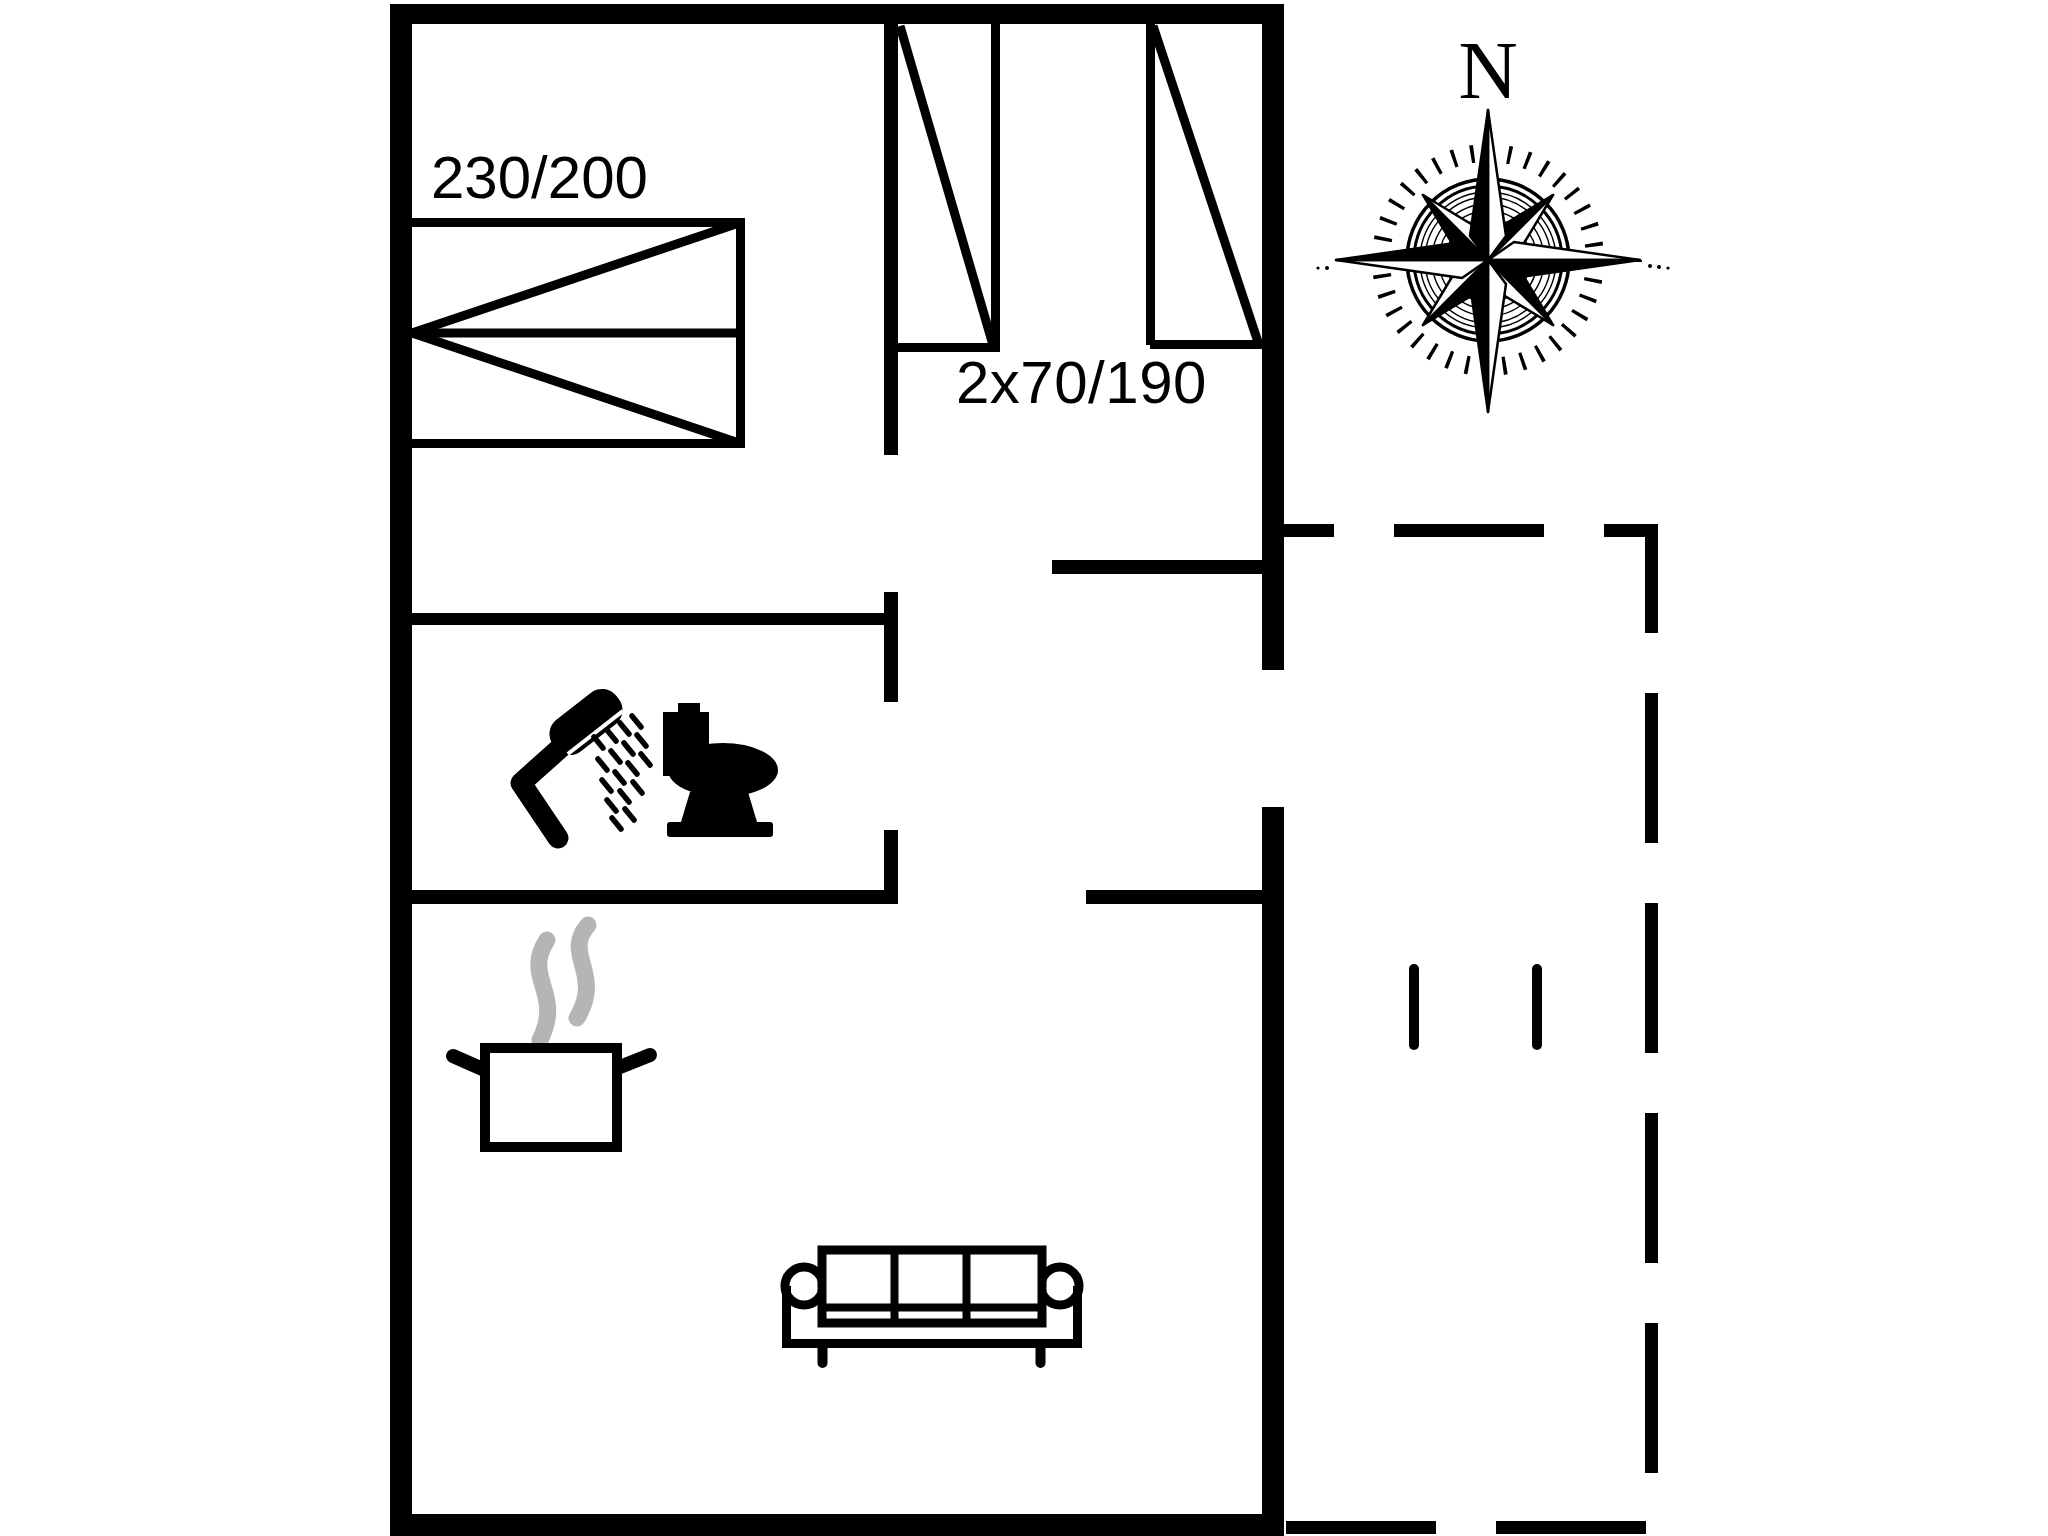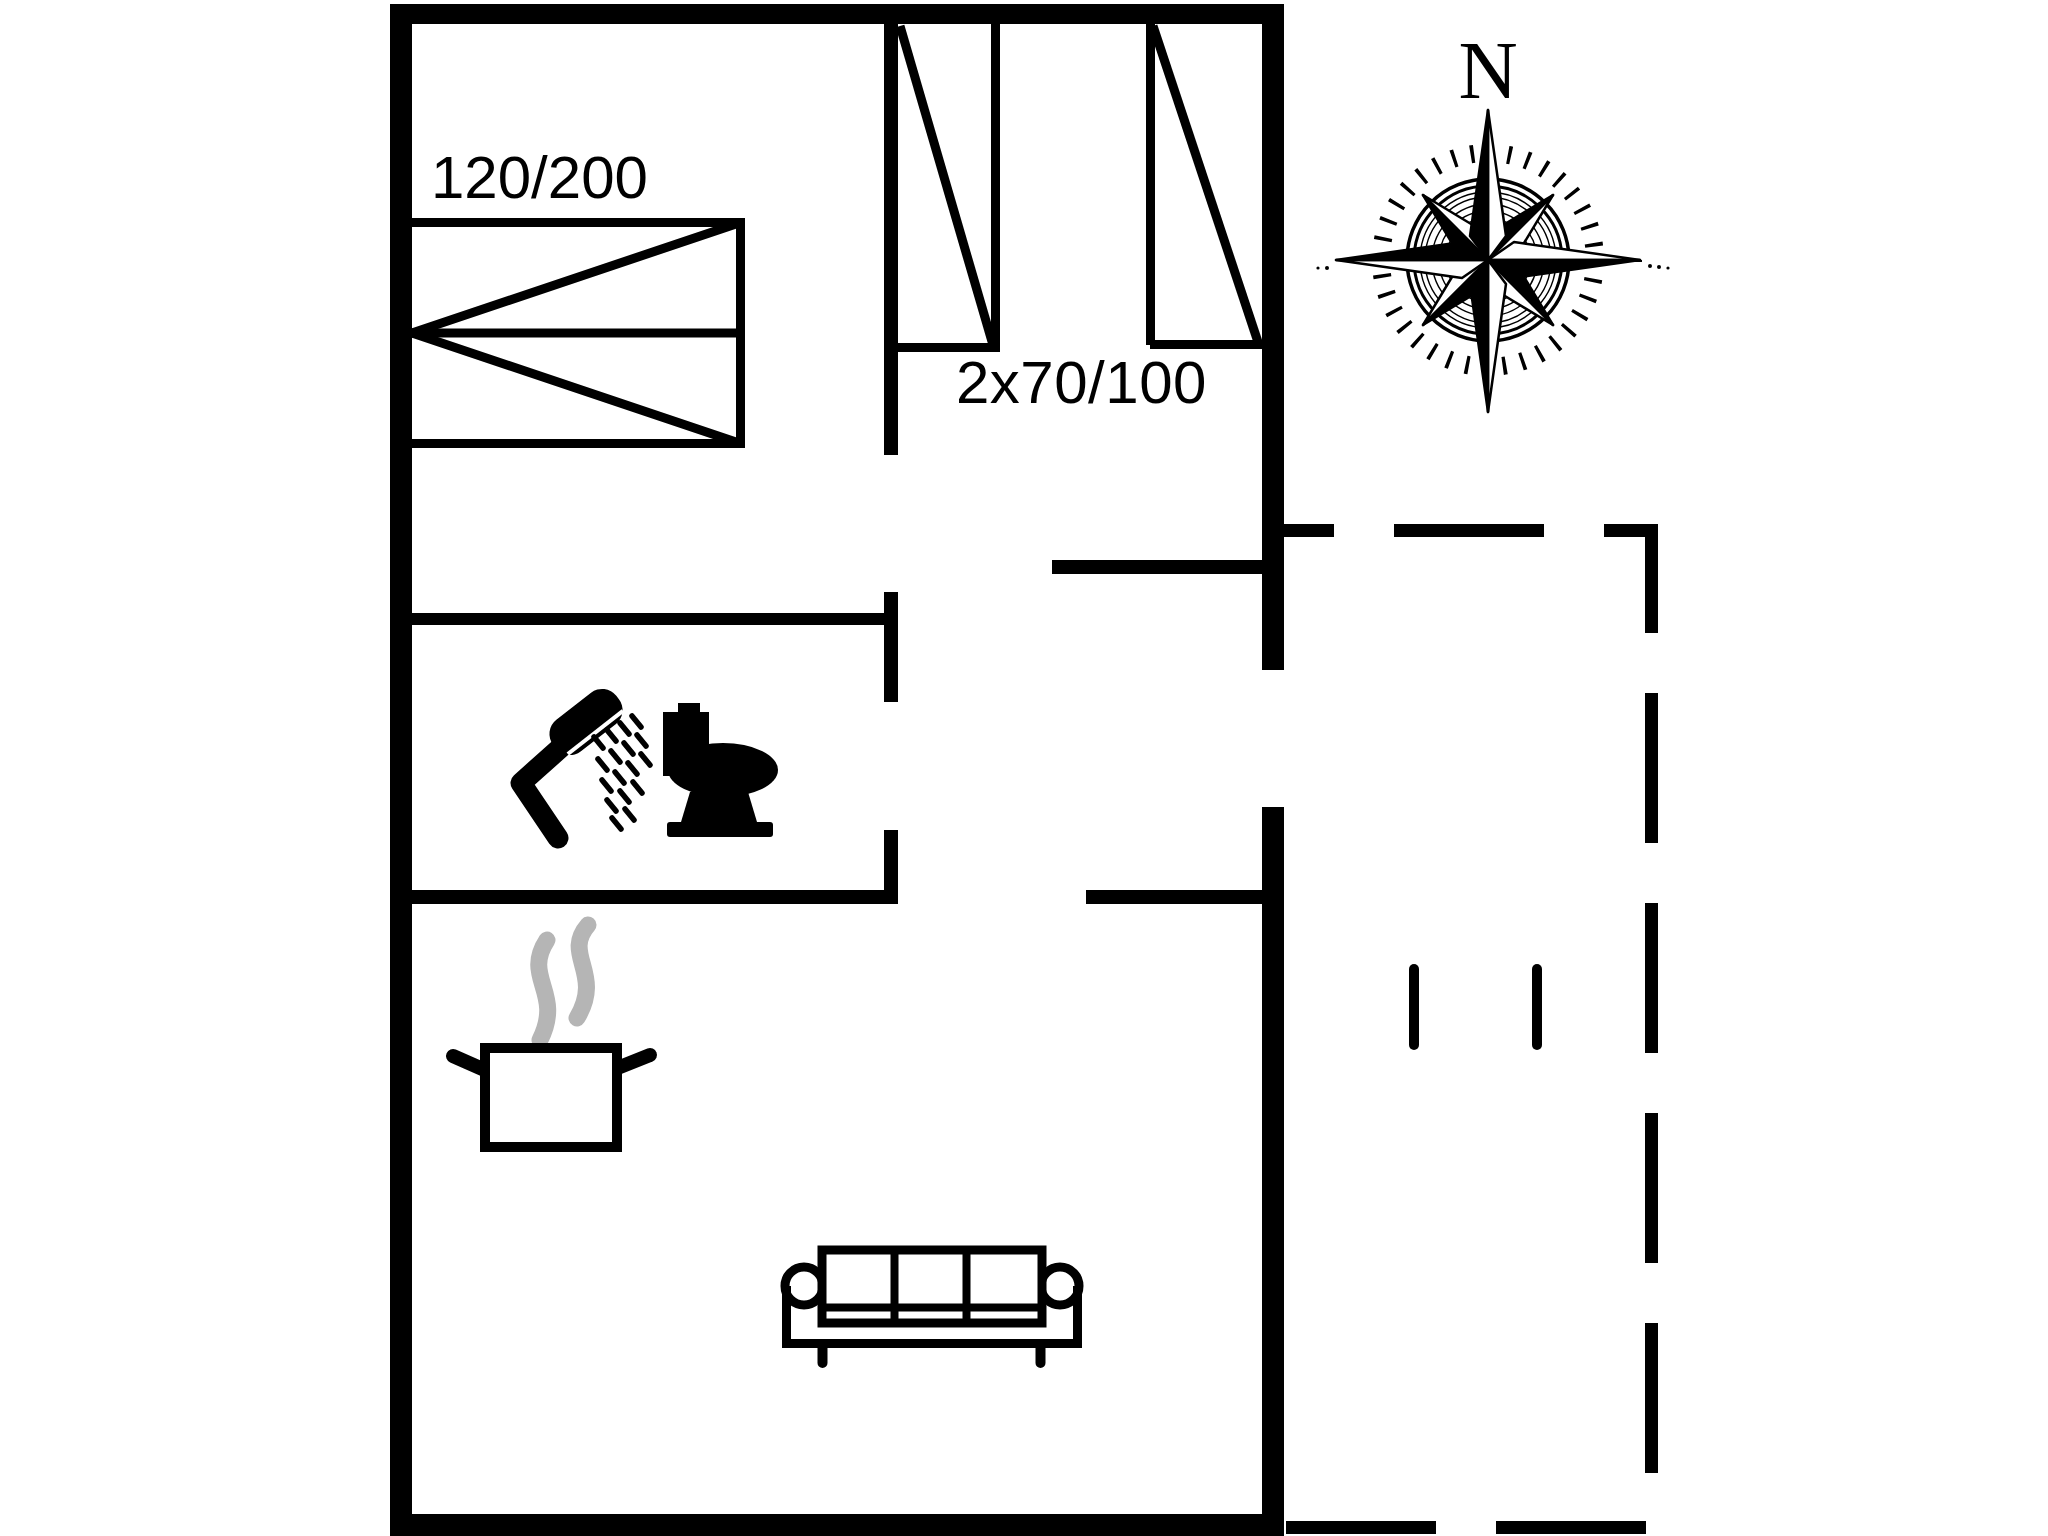--- a/index.html
+++ b/index.html
@@ -184,18 +184,18 @@
       <g fill="#000000">
         <circle cx="1650" cy="266" r="2"></circle>
           <circle cx="1659" cy="267" r="2"></circle>
           <circle cx="1668" cy="268" r="1.6"></circle>
         <circle cx="1327" cy="268" r="2"></circle>
           <circle cx="1318" cy="268" r="1.6"></circle>
       </g>
     </g>
   </svg>
 
-  <div class="lbl lbl-double">120/200</div>
-
-  <div class="lbl lbl-single">2x70/100</div>
+  <div class="lbl lbl-double">230/200</div>
+
+  <div class="lbl lbl-single">2x70/190</div>
 
   <div class="lbl lbl-north">N</div>
 </div>
 
 </body></html>

